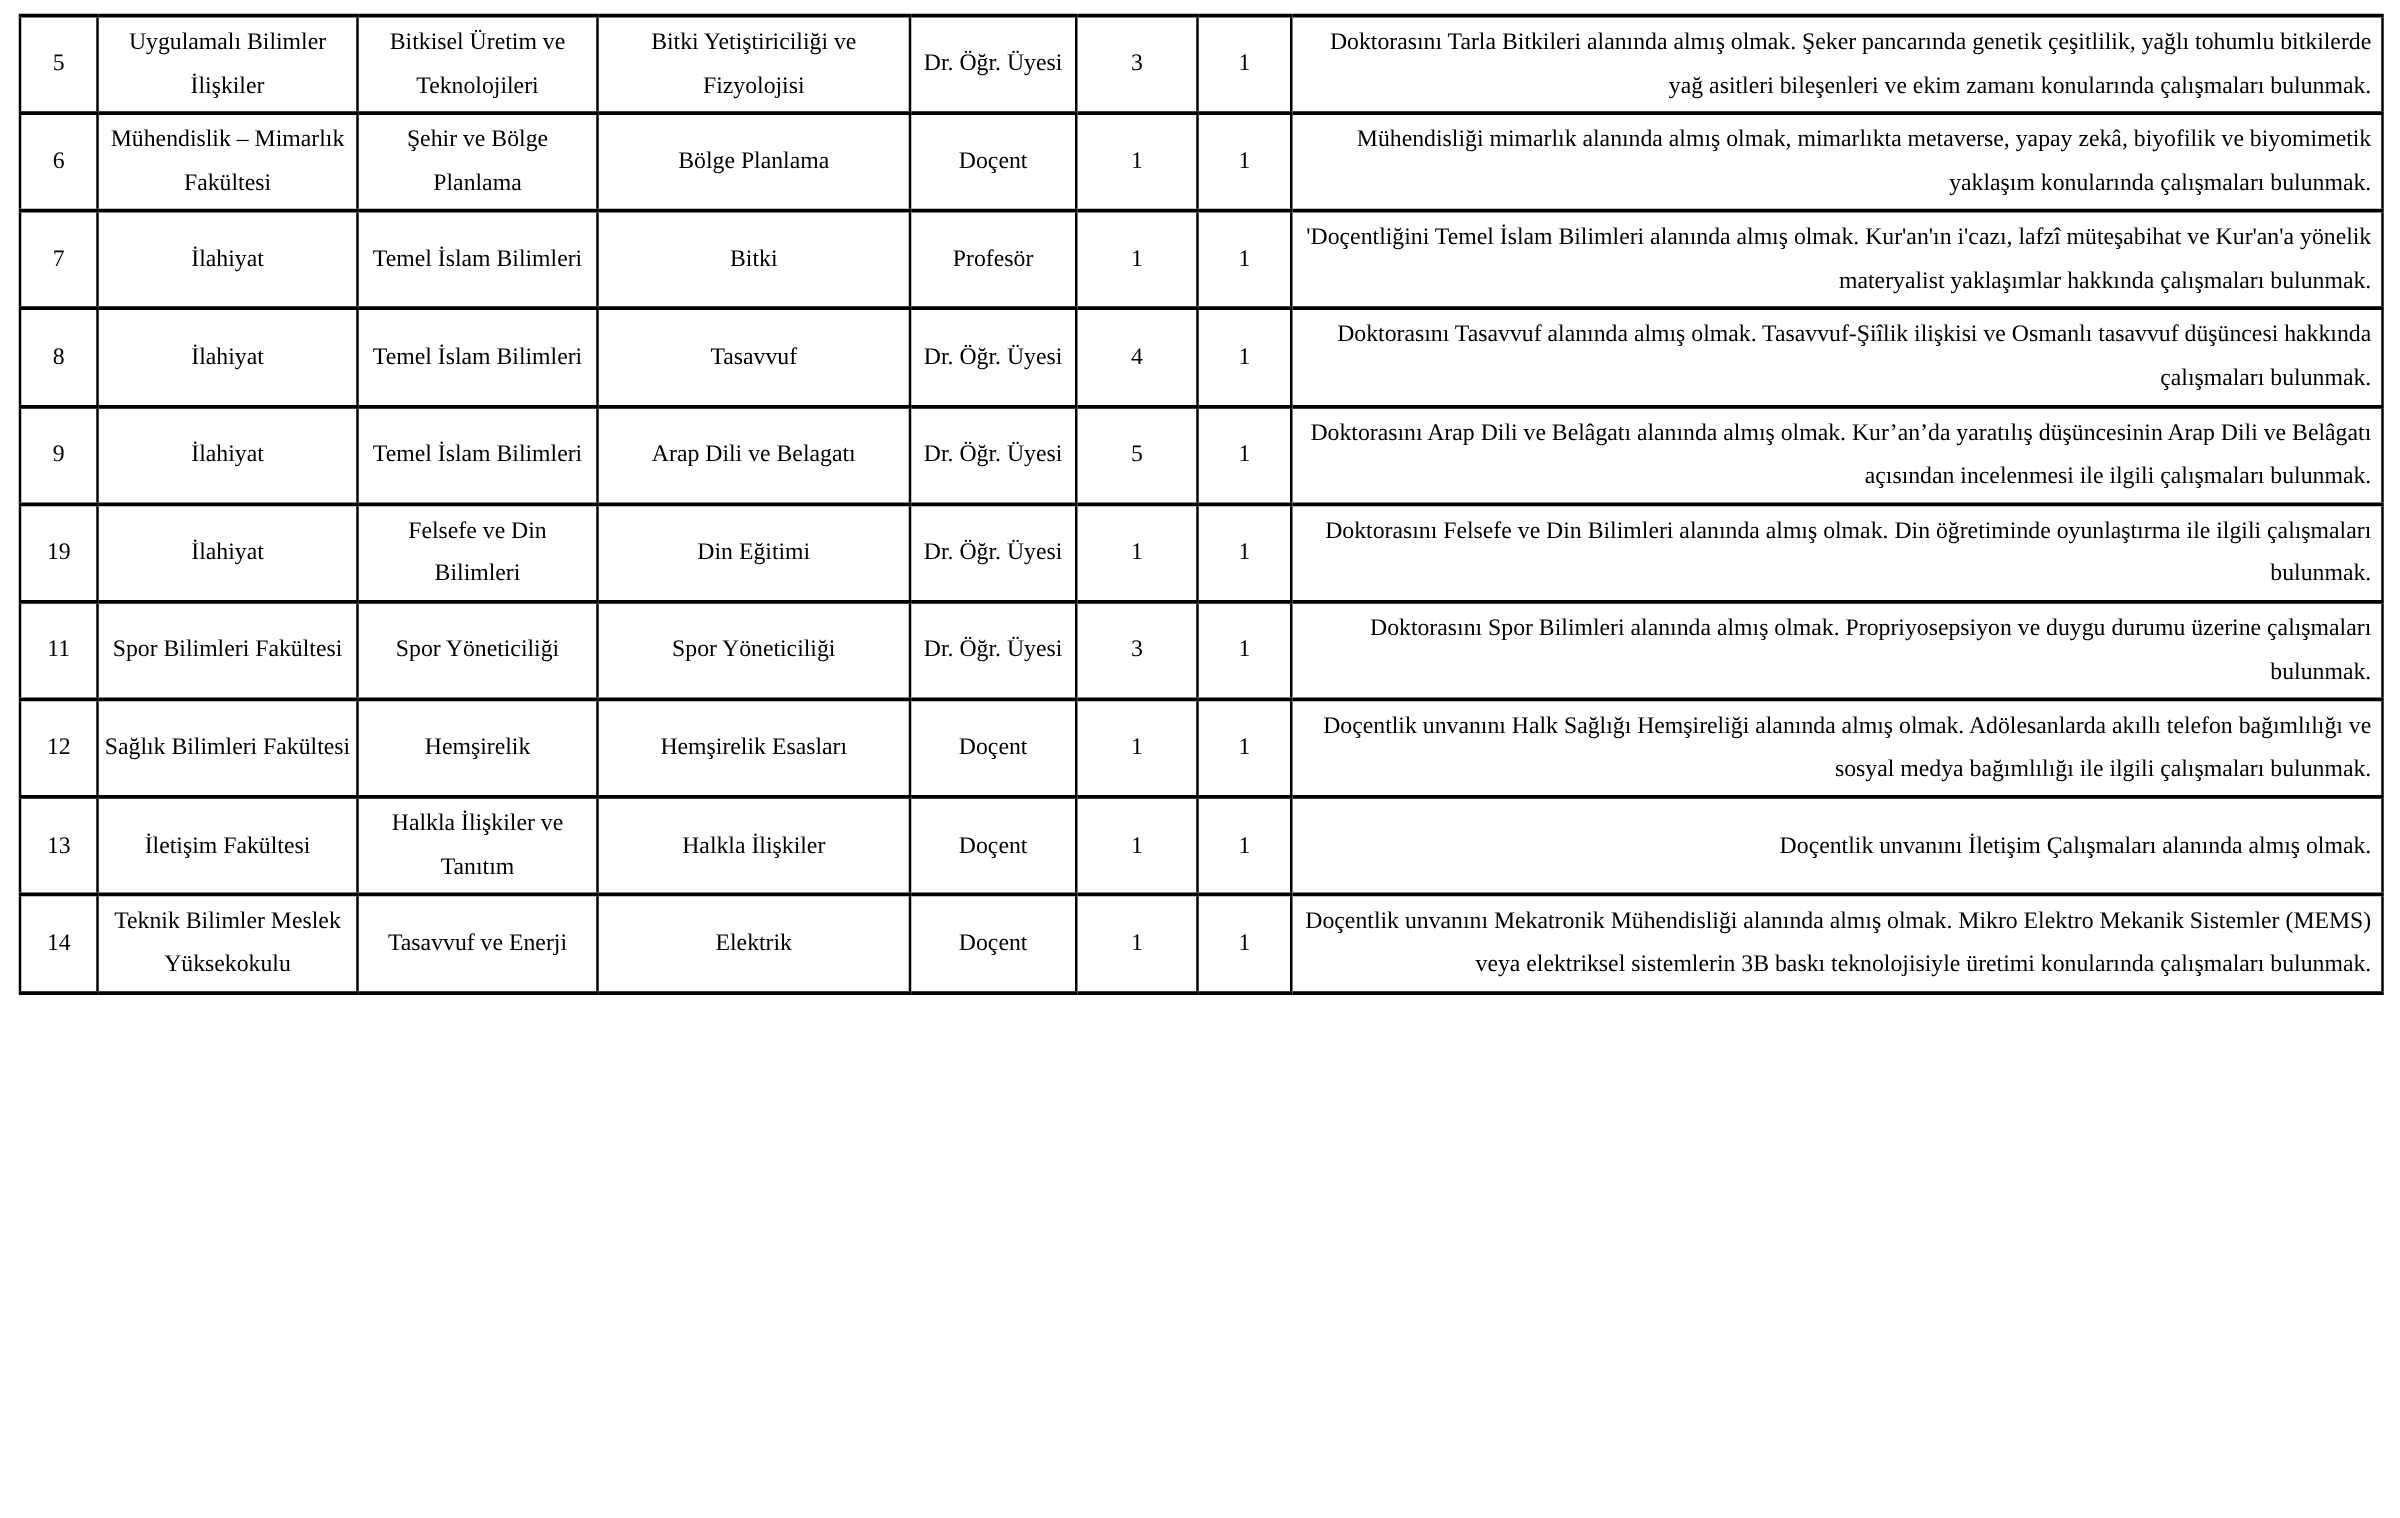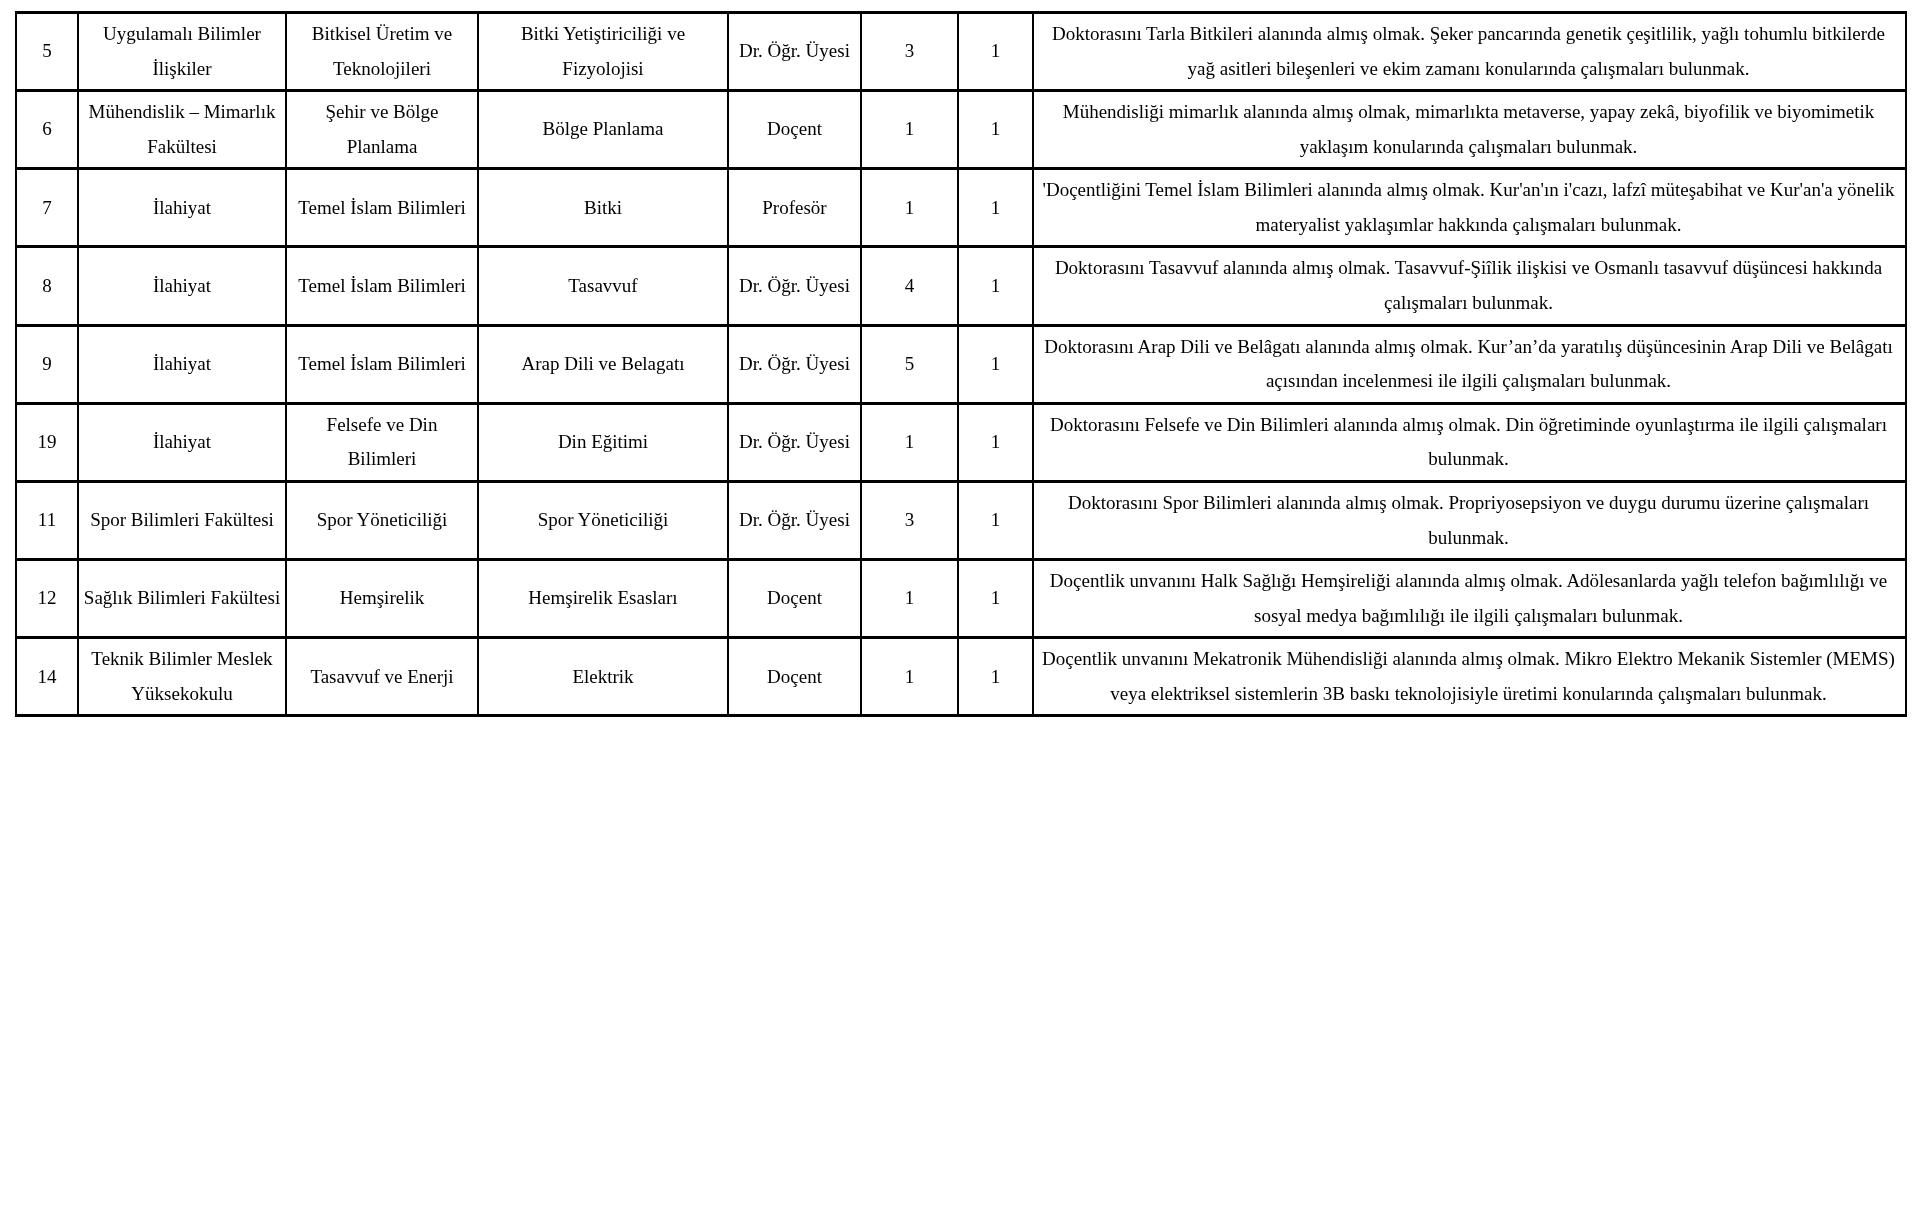--- a/index.html
+++ b/index.html
@@ -29,21 +29,21 @@
     border-top: 3px solid #000;
     border-bottom: 3px solid #000;
     font-size: 19px;
     line-height: 1.82;
     vertical-align: middle;
     padding: 3px 4px;
     overflow: hidden;
   }
   td.c-center { text-align: center; }
   td.c-req {
-    text-align: center;
+    text-align: right;
     padding-left: 6px;
     padding-right: 8px;
   }
   col.w-no   { width: 62px;  }
   col.w-fac  { width: 208px; }
   col.w-dep  { width: 192px; }
   col.w-prog { width: 250px; }
   col.w-tit  { width: 133px; }
   col.w-n1   { width: 97px;  }
   col.w-n2   { width: 75px;  }
@@ -143,23 +143,33 @@
   </tr>
 
   <tr>
     <td class="c-center">12</td>
     <td class="c-center">Sağlık Bilimleri Fakültesi</td>
     <td class="c-center">Hemşirelik</td>
     <td class="c-center">Hemşirelik Esasları</td>
     <td class="c-center">Doçent</td>
     <td class="c-center">1</td>
     <td class="c-center">1</td>
-    <td class="c-req">Doçentlik unvanını Halk Sağlığı Hemşireliği alanında almış olmak. Adölesanlarda yağlı telefon bağımlılığı ve sosyal medya bağımlılığı ile ilgili çalışmaları bulunmak.</td>
+    <td class="c-req">Doçentlik unvanını Halk Sağlığı Hemşireliği alanında almış olmak. Adölesanlarda akıllı telefon bağımlılığı ve sosyal medya bağımlılığı ile ilgili çalışmaları bulunmak.</td>
   </tr>
 
+  <tr>
+    <td class="c-center">13</td>
+    <td class="c-center">İletişim Fakültesi</td>
+    <td class="c-center">Halkla İlişkiler ve Tanıtım</td>
+    <td class="c-center">Halkla İlişkiler</td>
+    <td class="c-center">Doçent</td>
+    <td class="c-center">1</td>
+    <td class="c-center">1</td>
+    <td class="c-req">Doçentlik unvanını İletişim Çalışmaları alanında almış olmak.</td>
+  </tr>
 
   <tr>
     <td class="c-center">14</td>
     <td class="c-center">Teknik Bilimler Meslek Yüksekokulu</td>
     <td class="c-center">Tasavvuf ve Enerji</td>
     <td class="c-center">Elektrik</td>
     <td class="c-center">Doçent</td>
     <td class="c-center">1</td>
     <td class="c-center">1</td>
     <td class="c-req">Doçentlik unvanını Mekatronik Mühendisliği alanında almış olmak. Mikro Elektro Mekanik Sistemler (MEMS) veya elektriksel sistemlerin 3B baskı teknolojisiyle üretimi konularında çalışmaları bulunmak.</td>

